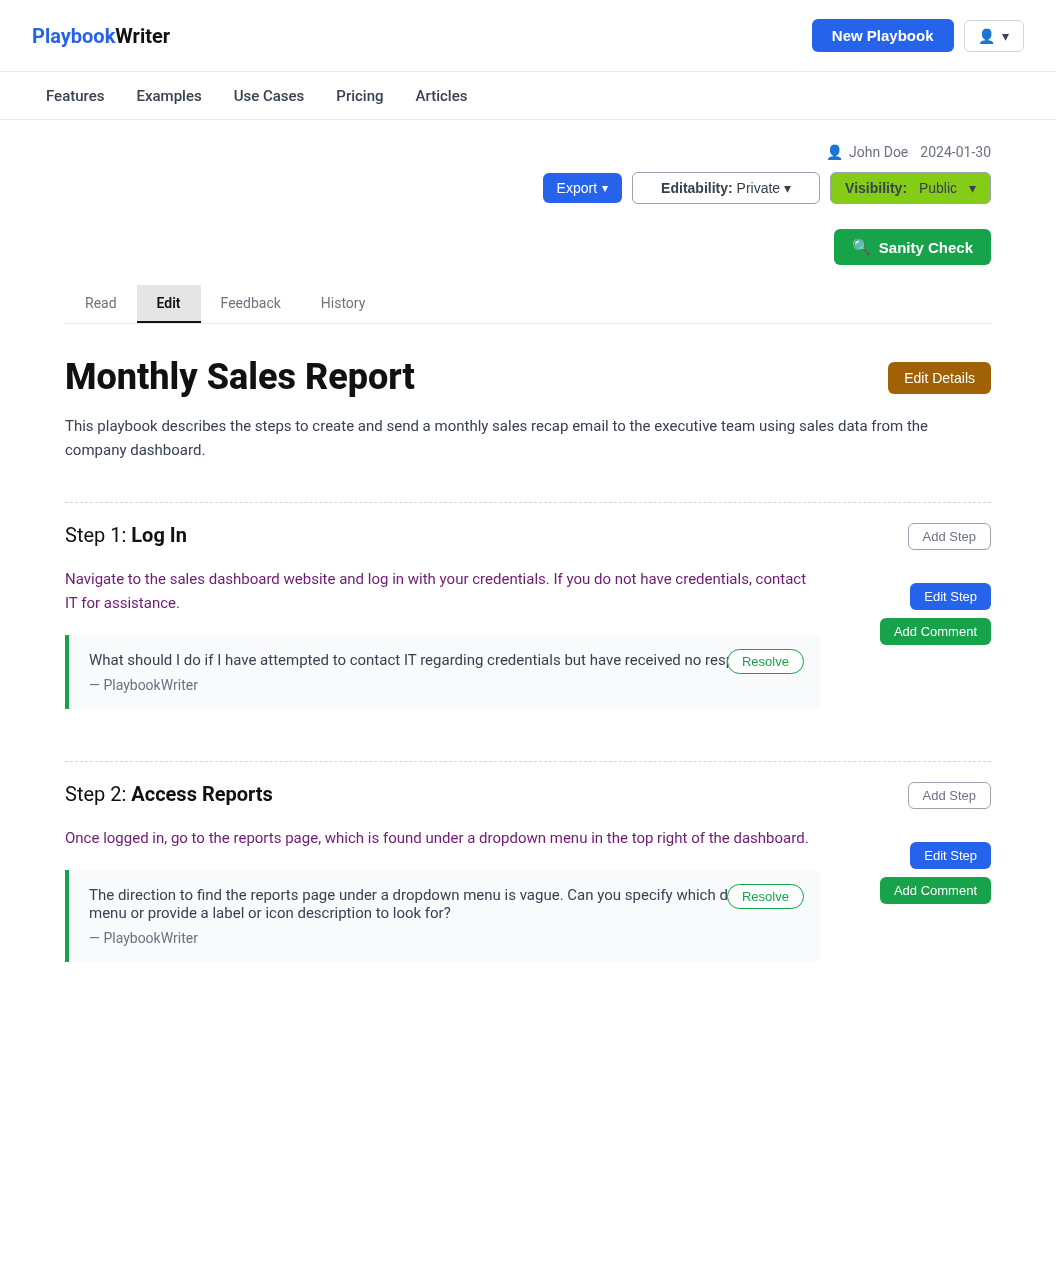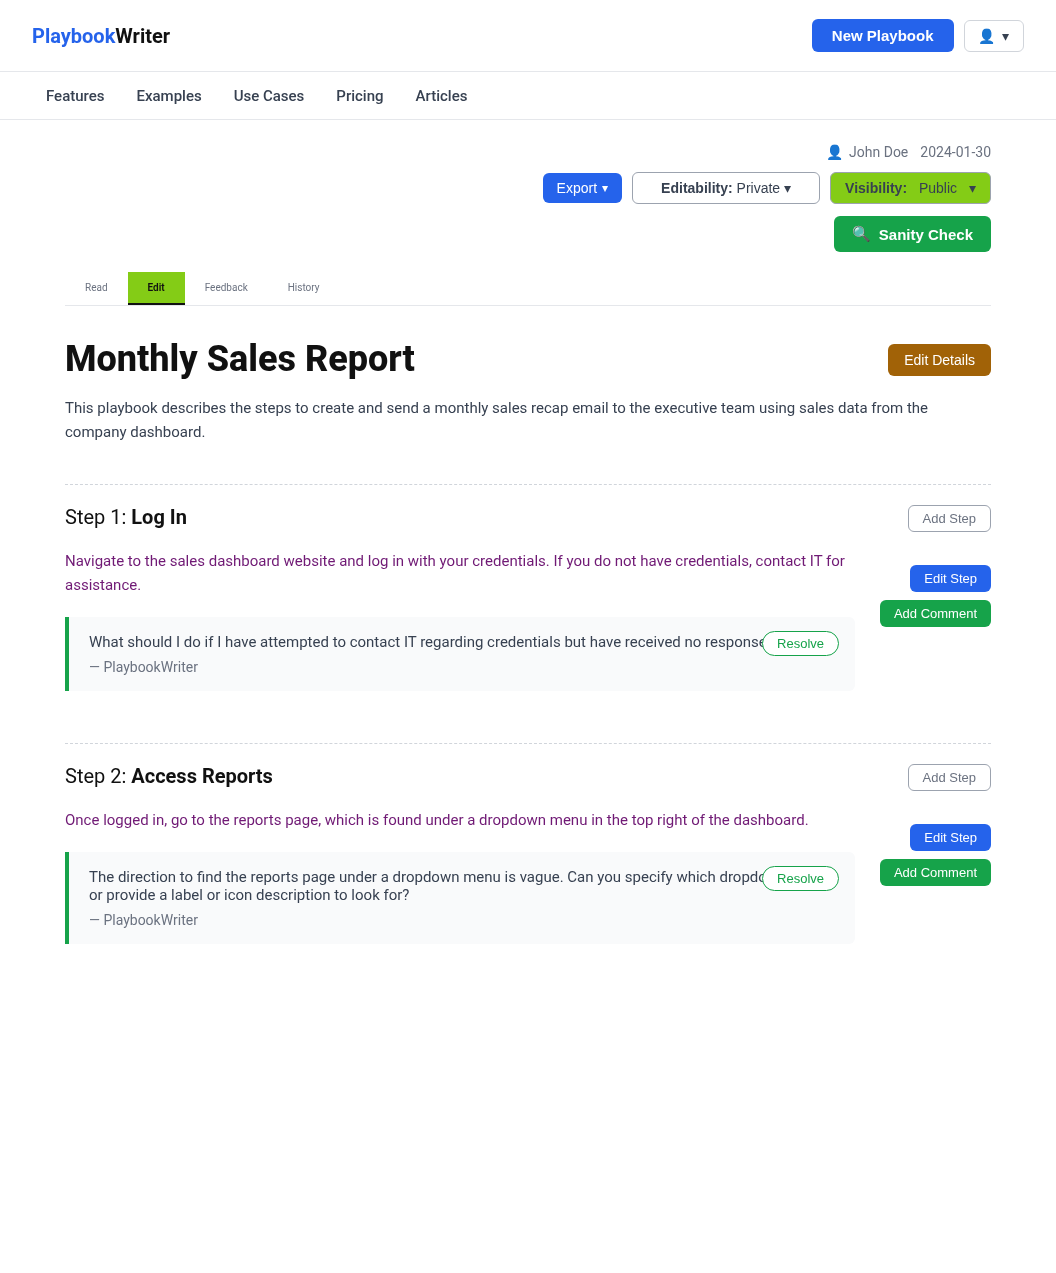--- a/index.html
+++ b/index.html
@@ -20,42 +20,42 @@
 
     
     .content { max-width: 990px; margin: 0 auto; padding: 24px 32px; }
 
     
     .meta-row { display: flex; justify-content: flex-end; align-items: center; gap: 12px; margin-bottom: 12px; }
     .meta-user { display: flex; align-items: center; gap: 5px; color: #6b7280; font-size: 14px; }
     .meta-date { color: #6b7280; font-size: 14px; }
 
     
-    .action-row { display: flex; justify-content: flex-end; align-items: center; gap: 10px; margin-bottom: 12px; }
+    .action-row { display: flex; justify-content: flex-end; align-items: center; gap: 10px; margin-bottom: 25px; }
     .btn-export { background: #2563eb; color: #fff; border: none; border-radius: 6px; padding: 7px 14px; font-size: 14px; font-weight: 500; cursor: pointer; display: flex; align-items: center; gap: 5px; }
     .btn-editability { background: #fff; border: 1px solid #9ca3af; border-radius: 6px; padding: 7px 28px; font-size: 14px; color: #374151; cursor: pointer; display: flex; align-items: center; gap: 0; }
     .btn-visibility { background: #84cc16; border: 1px solid #9ca3af; border-radius: 6px; padding: 7px 14px; font-size: 14px; color: #374151; cursor: pointer; display: flex; align-items: center; gap: 4px; }
     .btn-sanity { background: #16a34a; color: #fff; border: none; border-radius: 6px; padding: 9px 18px; font-size: 15px; font-weight: 600; cursor: pointer; display: flex; align-items: center; gap: 8px; }
 
     
     .tabs { display: flex; gap: 0; border-bottom: 1px solid #e5e7eb; margin-bottom: 32px; }
-    .tab { padding: 10px 20px; font-size: 10px; cursor: pointer; color: #6b7280; border-bottom: 2px solid transparent; }
-    .tab.active { color: #111; font-weight: 600; border-bottom: 2px solid #111; background: #84cc16; }
+    .tab { padding: 10px 20px; font-size: 14px; cursor: pointer; color: #6b7280; border-bottom: 2px solid transparent; }
+    .tab.active { color: #111; font-weight: 600; border-bottom: 2px solid #111; background: #e5e5e5; }
 
     
     .playbook-header { display: flex; justify-content: space-between; align-items: flex-start; margin-bottom: 16px; }
     .playbook-title { font-size: 36px; font-weight: 800; color: #111; }
     .btn-edit-details { background: #a16207; color: #fff; border: none; border-radius: 6px; padding: 8px 16px; font-size: 14px; font-weight: 500; cursor: pointer; white-space: nowrap; margin-top: 6px; }
     .playbook-desc { color: #374151; font-size: 15px; line-height: 1.6; margin-bottom: 40px; }
 
     
     .step-section { margin-bottom: 32px; }
     .step-divider { border: none; border-top: 1px dashed #d1d5db; margin-bottom: 20px; }
 
-    .step-row { display: flex; justify-content: space-between; align-items: flex-start; }
+    .step-row { display: flex; justify-content: flex-end; align-items: flex-start; gap: 40px; }
     .step-content { flex: 1; max-width: 790px; }
     .step-actions { display: flex; flex-direction: column; gap: 8px; align-items: flex-end; margin-left: 20px; }
 
     .step-title { font-size: 20px; font-weight: 400; color: #111; margin-bottom: 20px; }
     .step-title strong { font-weight: 700; }
 
     .btn-add-step { background: #fff; border: 1px solid #9ca3af; border-radius: 6px; padding: 5px 14px; font-size: 13px; color: #6b7280; cursor: pointer; }
     .btn-edit-step { background: #2563eb; color: #fff; border: none; border-radius: 6px; padding: 6px 14px; font-size: 13px; font-weight: 500; cursor: pointer; margin-top: 25px; }
     .btn-add-comment { background: #16a34a; color: #fff; border: none; border-radius: 6px; padding: 6px 14px; font-size: 13px; font-weight: 500; cursor: pointer; }
 

